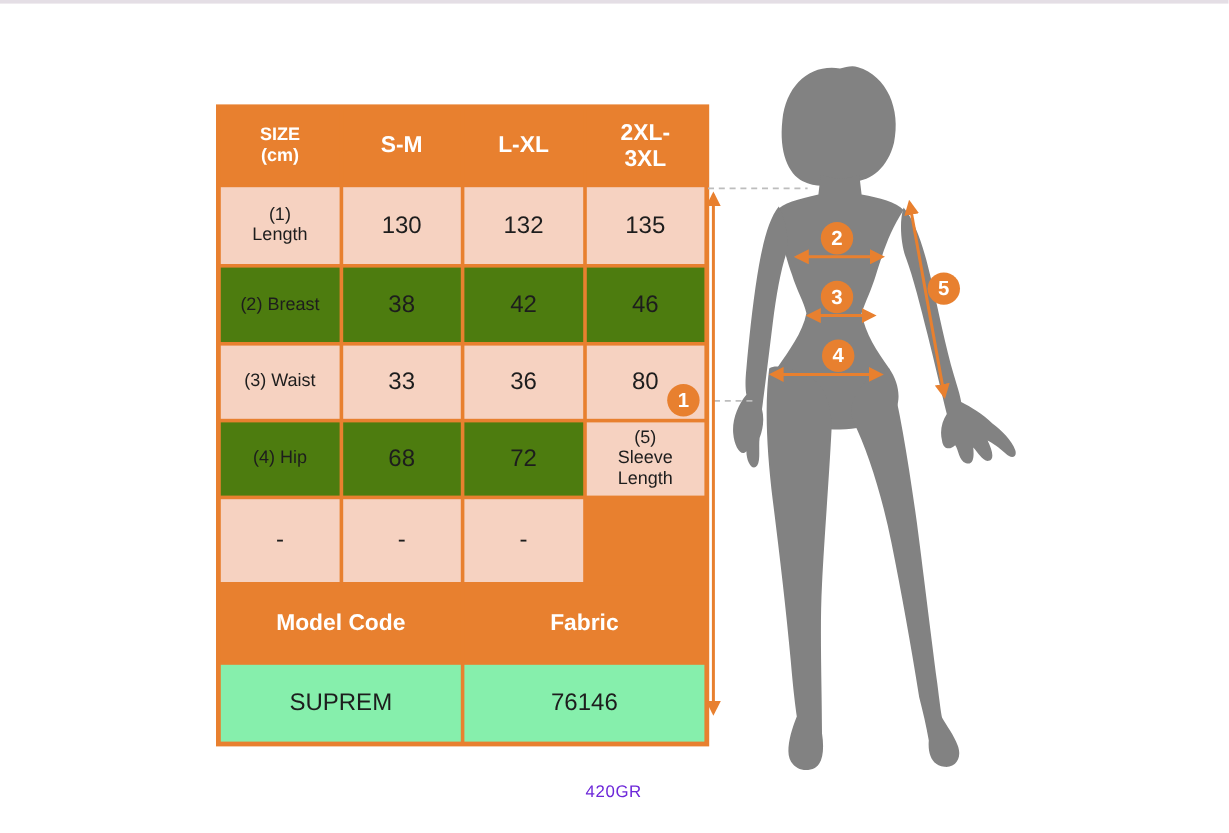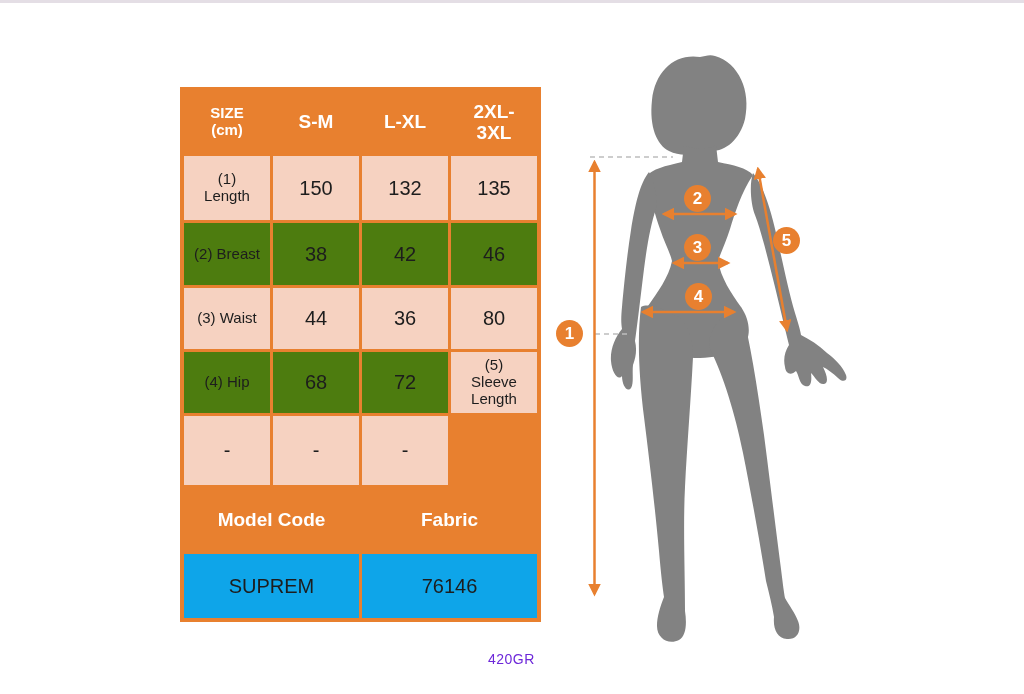--- a/index.html
+++ b/index.html
@@ -8,39 +8,39 @@
     position:relative; width:1024px; height:694px;
     background:#ffffff; overflow:hidden;
     font-family:"Liberation Sans", sans-serif;
   }
   .top-strip {
     position:absolute; left:0; top:0; width:1024px; height:3px;
     background:#e4dee5;
   }
   
   .size-table {
-    position:absolute; left:180px; top:87px; width:361px; height:535px;
+    position:absolute; left:180px; top:87px; width:411px; height:535px;
     background:#e8802f; padding:4px;
     display:grid;
     grid-template-columns:repeat(4, 1fr);
     grid-template-rows:62px 64px 62px 61px 61px 69px 63px 64px;
     gap:3px;
   }
   .cell {
     display:flex; align-items:center; justify-content:center;
     text-align:center; white-space:pre-line;
     color:#1d1d1d; font-size:20px; line-height:1.12;
   }
   .cell.head {
     background:#e8802f; color:#ffffff; font-weight:bold; font-size:19px;
   }
   .cell.label { font-size:15px; }
   .row-medium { background:#f6d2c1; }
   .row-light  { background:#4d7c0f; }
-  .row-footer { background:#0ea5e9; }
+  .row-footer { background:#86efac; }
   .span2 { grid-column:span 2; }
   
   .figure-panel {
     position:absolute; left:555px; top:45px; width:320px; height:610px;
   }
   .figure-panel svg { position:absolute; left:0; top:0; }
   .badge {
     position:absolute; width:27px; height:27px; border-radius:50%;
     background:#e8802f; color:#fff; font-weight:bold; font-size:17px;
     display:flex; align-items:center; justify-content:center;
@@ -66,31 +66,31 @@
 
     <div class="cell head label">SIZE
 (cm)</div>
     <div class="cell head">S-M</div>
     <div class="cell head">L-XL</div>
     <div class="cell head">2XL-
 3XL</div>
 
     <div class="cell label row-medium">(1)
 Length</div>
-    <div class="cell row-medium">150</div>
+    <div class="cell row-medium">130</div>
     <div class="cell row-medium">132</div>
     <div class="cell row-medium">135</div>
 
     <div class="cell label row-light">(2) Breast</div>
     <div class="cell row-light">38</div>
     <div class="cell row-light">42</div>
     <div class="cell row-light">46</div>
 
     <div class="cell label row-medium">(3) Waist</div>
-    <div class="cell row-medium">44</div>
+    <div class="cell row-medium">33</div>
     <div class="cell row-medium">36</div>
     <div class="cell row-medium">80</div>
 
     <div class="cell label row-light">(4) Hip</div>
     <div class="cell row-light">68</div>
     <div class="cell row-light">72</div>
 
     <div class="cell label row-medium">(5)
 Sleeve
 Length</div>

